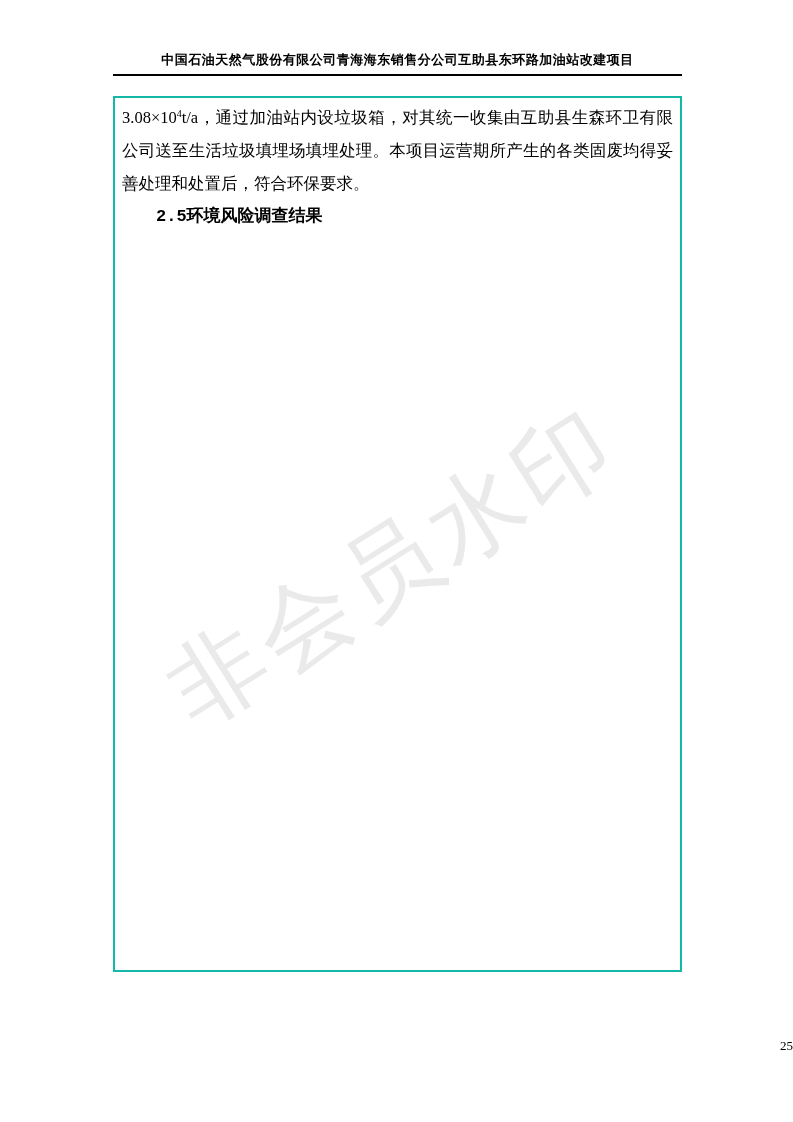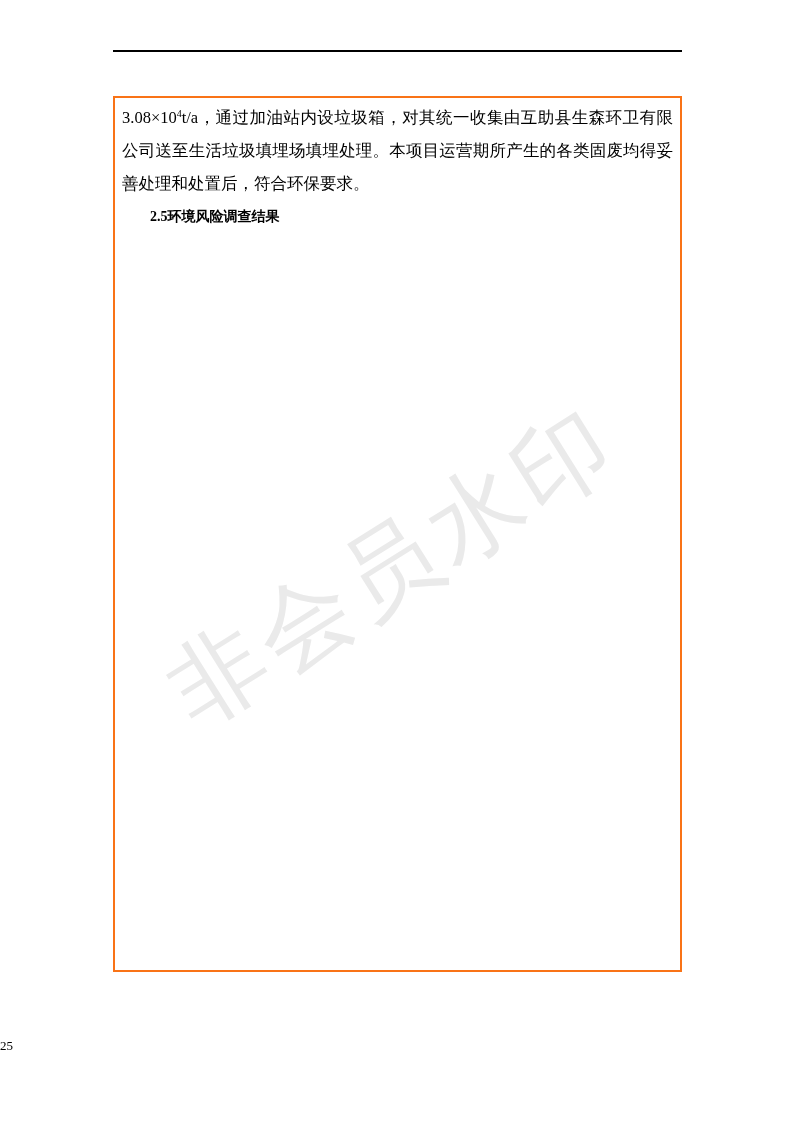--- a/index.html
+++ b/index.html
@@ -48,62 +48,64 @@
   .doc-header .rule {
     margin-top: 2px;
     height: 0;
     border-bottom: 2px solid #000000;
   }
   
   .content-box {
     position: absolute;
     left: 113px; top: 96px;
     width: 569px; height: 876px;
-    border: 2px solid #f97316;
+    border: 2px solid #14b8a6;
     padding: 3px 7px 0 7px;
     z-index: 1;
     background: transparent;
   }
   .content-box p {
     font-size: 16.5px;
     line-height: 33px;
     text-align: justify;
     word-break: break-all;
   }
   .content-box p.indent { text-indent: 2em; }
   .content-box .section-heading {
-    font-size: 14px;
+    font-size: 17px;
     line-height: 33px;
     font-weight: bold;
     text-indent: 2em;
-    font-family: Liberation Serif, serif;
+    font-family: Liberation Mono, monospace;
   }
   sup.small-sup {
     font-size: 10px;
     vertical-align: super;
     line-height: 0;
   }
   
   .page-footer {
     position: absolute;
     left: 0; top: 1038px;
     width: 793px;
-    text-align: left;
+    text-align: right;
     font-size: 13px;
     z-index: 2;
+    padding-left: 38px;
   }
 </style>
 </head>
 <body>
 
 <div class="page">
 
   <div class="watermark">非会员水印</div>
 
   <div class="doc-header">
+    <span class="title">中国石油天然气股份有限公司青海海东销售分公司互助县东环路加油站改建项目</span>
     <div class="rule"></div>
   </div>
 
   <div class="content-box">
     <p><span>3.08×10</span><sup class="small-sup">4</sup><span>t/a，通过加油站内设垃圾箱，对其统一收集由互助县生森环卫有限公司送至生活垃圾填埋场填埋处理。本项目运营期所产生的各类固废均得妥善处理和处置后，符合环保要求。</span></p>
 
     <p class="section-heading">2.5环境风险调查结果</p>
 
   </div>
 

